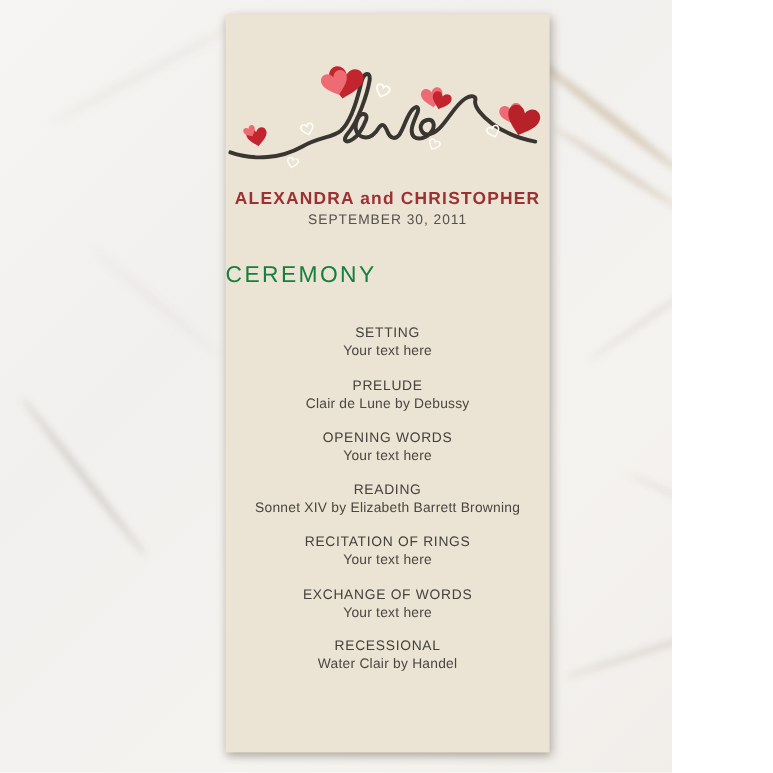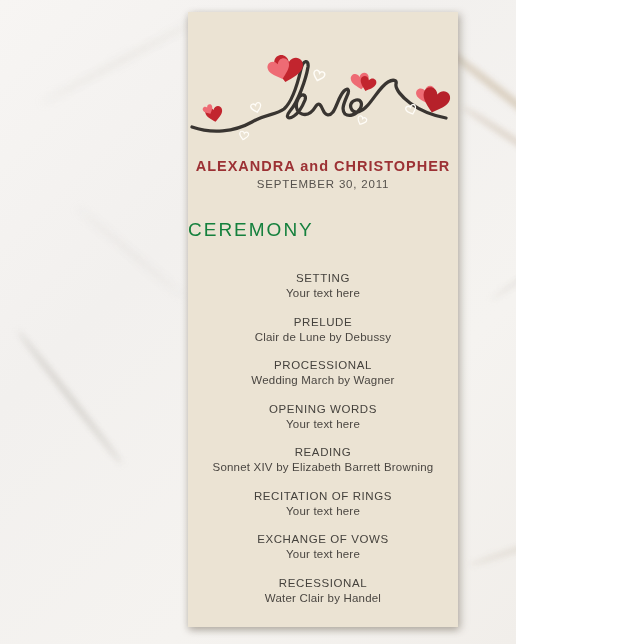--- a/index.html
+++ b/index.html
@@ -1,20 +1,20 @@
 <!DOCTYPE html>
 <html><head>
 <meta charset="utf-8">
 <style>
   * { margin:0; padding:0; box-sizing:border-box; }
   html,body { width:644px; height:644px; overflow:hidden; }
   body { font-family:"Liberation Sans", sans-serif; }
 
   .scene {
-    position:relative; width:516px; height:644px;
+    position:relative; width:560px; height:644px;
     background:linear-gradient(135deg,#f7f5f3 0%,#f2f0ee 35%,#f5f3f0 70%,#f1eeea 100%);
     overflow:hidden;
   }
   .vein { position:absolute; border-radius:50%; filter:blur(3px); pointer-events:none; }
   .v1 { left:-15px; top:395px; width:170px; height:5px; background:rgba(168,163,156,.45); transform:rotate(52deg); }
   .v2 { left:428px; top:92px;  width:155px; height:7px; background:rgba(186,163,132,.5);  transform:rotate(38deg); }
   .v3 { left:452px; top:138px; width:125px; height:5px; background:rgba(178,156,128,.42); transform:rotate(33deg); }
   .v4 { left:478px; top:258px; width:140px; height:4px; background:rgba(180,175,167,.32); transform:rotate(-35deg); }
   .v5 { left:515px; top:420px; width:135px; height:4px; background:rgba(184,177,166,.3);  transform:rotate(25deg); }
   .v6 { left:30px;  top:58px;  width:185px; height:4px; background:rgba(190,185,177,.3);  transform:rotate(-28deg); filter:blur(4px); }
@@ -107,42 +107,38 @@
   <div class="sec">
     <div class="sec-label">SETTING</div>
     <div class="sec-detail">Your text here</div>
   </div>
 
   <div class="sec">
     <div class="sec-label">PRELUDE</div>
     <div class="sec-detail">Clair de Lune by Debussy</div>
   </div>
 
-  <div class="sec">
-    <div class="sec-label">PROCESSIONAL</div>
-    <div class="sec-detail">Wedding March by Wagner</div>
-  </div>
 
   <div class="sec">
     <div class="sec-label">OPENING WORDS</div>
     <div class="sec-detail">Your text here</div>
   </div>
 
   <div class="sec">
     <div class="sec-label">READING</div>
     <div class="sec-detail">Sonnet XIV by Elizabeth Barrett Browning</div>
   </div>
 
   <div class="sec">
     <div class="sec-label">RECITATION OF RINGS</div>
     <div class="sec-detail">Your text here</div>
   </div>
 
   <div class="sec">
-    <div class="sec-label">EXCHANGE OF VOWS</div>
+    <div class="sec-label">EXCHANGE OF WORDS</div>
     <div class="sec-detail">Your text here</div>
   </div>
 
   <div class="sec">
     <div class="sec-label">RECESSIONAL</div>
     <div class="sec-detail">Water Clair by Handel</div>
   </div>
 </div>
   </div>
 </div>

